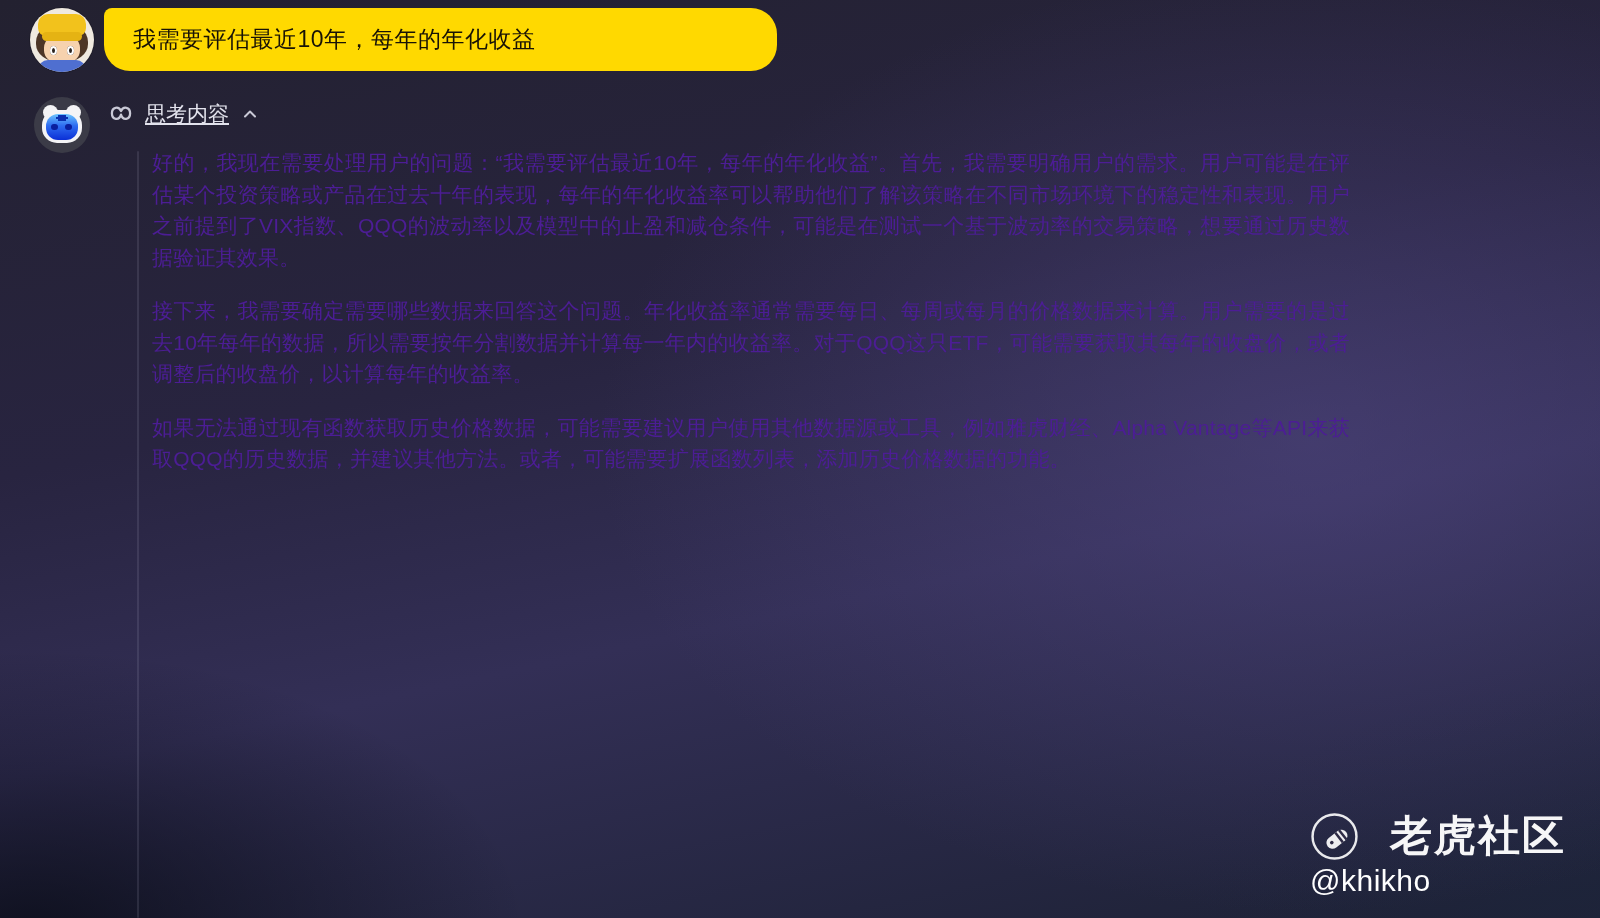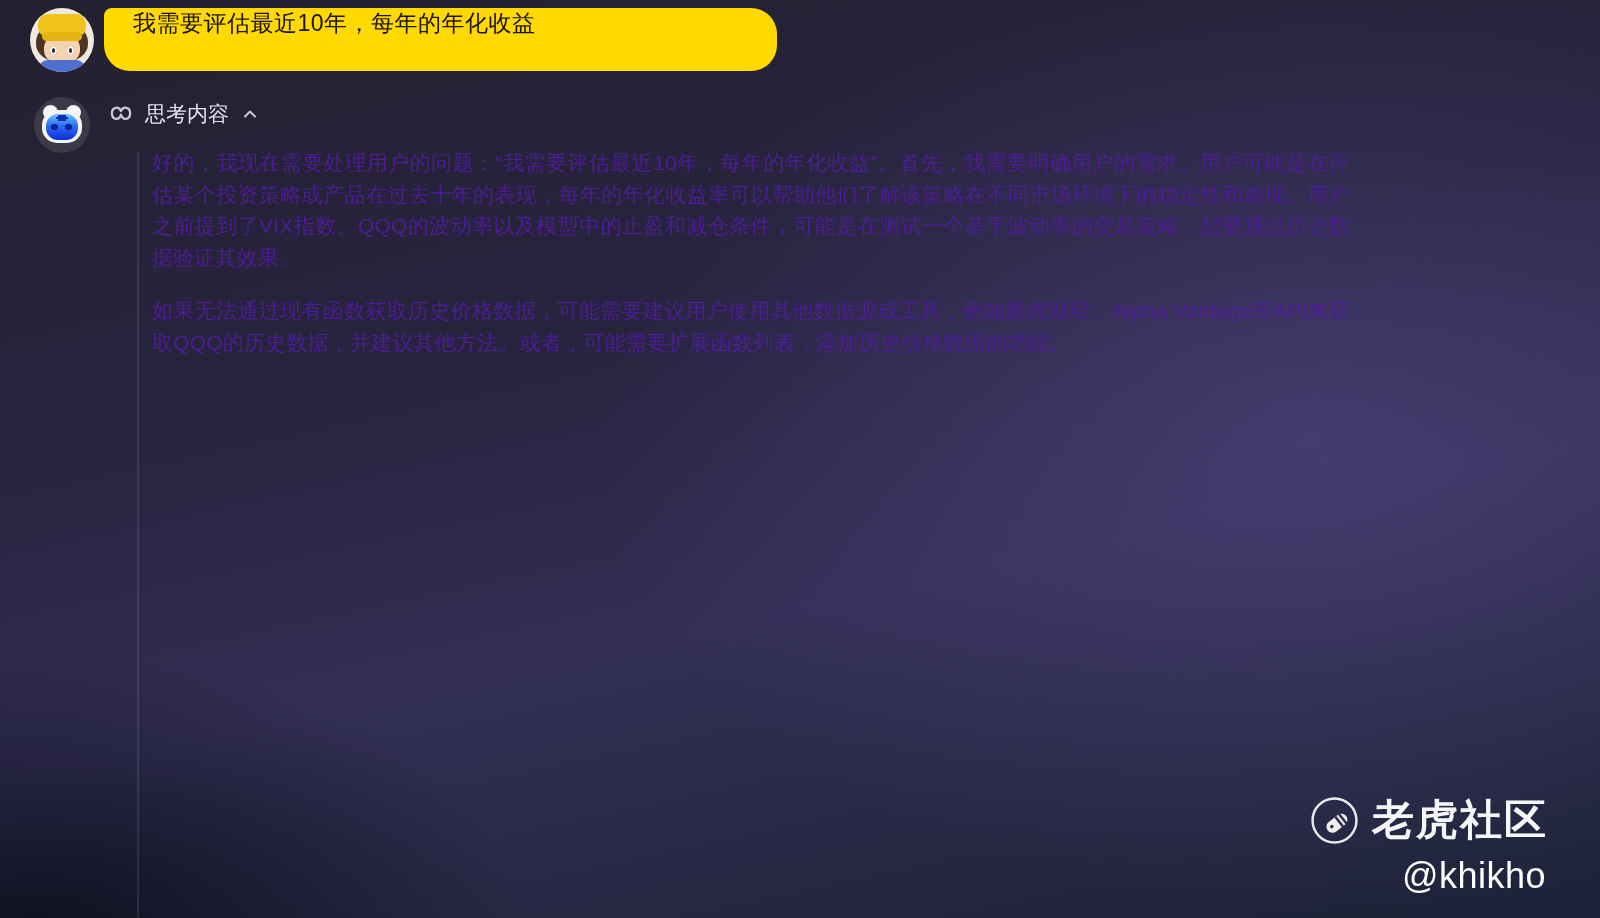--- a/index.html
+++ b/index.html
@@ -23,62 +23,62 @@
   .ua-face{position:absolute;left:14px;top:26px;width:36px;height:30px;border-radius:46%;background:#f6d2ae;}
   .ua-eye{position:absolute;top:38px;width:7px;height:9px;border-radius:50%;background:#2b2420;box-shadow:0 0 0 2px #fff inset;}
   .ua-eye.l{left:20px;} .ua-eye.r{left:37px;}
   .ua-hat{position:absolute;left:8px;top:6px;width:48px;height:22px;border-radius:10px 10px 8px 8px;background:#f2c21c;}
   .ua-hat-brim{position:absolute;left:12px;top:24px;width:40px;height:9px;border-radius:6px;background:#e5b313;}
   .ua-body{position:absolute;left:8px;top:52px;width:48px;height:14px;border-radius:10px 10px 0 0;background:#4f6fd0;}
 
   .user-bubble{
     left:104px;top:8px;width:673px;height:63px;
     background:#ffd900;border-radius:8px 26px 26px 26px;
-    display:flex;align-items:flex-start;padding-left:29px;box-sizing:border-box;
+    display:flex;align-items:center;padding-left:29px;box-sizing:border-box;
     color:#181306;font-size:23px;font-weight:500;letter-spacing:.5px;
   }
 
   
   .ai-avatar{
     left:34px;top:97px;width:56px;height:56px;border-radius:50%;
     background:#3b3b47;
   }
   .ai-ear{position:absolute;top:8px;width:15px;height:15px;border-radius:50%;background:#f4f4f6;}
   .ai-ear.l{left:9px;} .ai-ear.r{left:32px;}
   .ai-head{position:absolute;left:8px;top:13px;width:40px;height:33px;border-radius:15px;background:#f4f4f6;}
   .ai-face{position:absolute;left:12px;top:17px;width:32px;height:26px;border-radius:12px;
     background:linear-gradient(180deg,#6cc4ff 0%,#2e6cf0 45%,#0b2fd6 100%);}
   .ai-eye{position:absolute;top:27px;width:7px;height:6px;border-radius:3px;background:#0a1f9e;}
   .ai-eye.l{left:17px;} .ai-eye.r{left:31px;}
   .ai-crown{position:absolute;left:24px;top:18px;width:8px;height:2px;background:#0a2fb0;box-shadow:0 4px 0 #0a2fb0,-2px 2px 0 #0a2fb0,2px 2px 0 #0a2fb0;}
 
   .thinking-header{
     left:108px;top:99px;height:30px;display:flex;align-items:center;gap:11px;
-    color:#e2e2ec;font-size:21px;cursor:pointer;
+    color:#e2e2ec;font-size:21px;cursor:pointer;text-decoration:underline;
   }
   .thinking-header svg{display:block;}
   .indent-line{
     left:137px;top:151px;width:2px;height:767px;background:rgba(190,190,215,.13);border-radius:1px;
   }
 
   .thinking-body{
     left:152px;top:147px;width:1198px;
   }
   .thinking-body p{
     margin:0 0 22px 0;
     font-size:21px;line-height:31.5px;letter-spacing:.2px;
     color:#4c1d95;text-align:justify;
   }
 
   
   .watermark{left:1310px;top:792px;width:240px;color:#fff;}
-  .wm-row{display:flex;align-items:center;gap:13px;}
+  .wm-row{display:flex;align-items:center;gap:31px;margin-top:16px;}
   .wm-icon{width:49px;height:49px;flex:0 0 auto;}
   .wm-brand{font-size:42px;font-weight:600;letter-spacing:2px;white-space:nowrap;opacity:.96;}
-  .wm-handle{margin-top:7px;text-align:right;font-size:36px;letter-spacing:.5px;padding-right:4px;}
+  .wm-handle{font-size:30px;letter-spacing:.5px;padding-right:4px;}
 </style>
 </head>
 <body>
 
 <div class="abs user-avatar">
   <div class="ua-hair"></div>
   <div class="ua-face"></div>
   <div class="ua-eye l"></div>
   <div class="ua-eye r"></div>
   <div class="ua-hat"></div>
@@ -111,20 +111,21 @@
     <svg width="20" height="20" viewBox="0 0 20 20" fill="none">
       <path d="M5 12.5 L10 7.5 L15 12.5" stroke="#c9c9d6" stroke-width="2" stroke-linecap="round" stroke-linejoin="round"></path>
     </svg>
   </span>
 </div>
 
 <div class="abs indent-line"></div>
 
 <div class="abs thinking-body">
   <p>好的，我现在需要处理用户的问题：“我需要评估最近10年，每年的年化收益”。首先，我需要明确用户的需求。用户可能是在评估某个投资策略或产品在过去十年的表现，每年的年化收益率可以帮助他们了解该策略在不同市场环境下的稳定性和表现。用户之前提到了VIX指数、QQQ的波动率以及模型中的止盈和减仓条件，可能是在测试一个基于波动率的交易策略，想要通过历史数据验证其效果。</p>
+  <p>接下来，我需要确定需要哪些数据来回答这个问题。年化收益率通常需要每日、每周或每月的价格数据来计算。用户需要的是过去10年每年的数据，所以需要按年分割数据并计算每一年内的收益率。对于QQQ这只ETF，可能需要获取其每年的收盘价，或者调整后的收盘价，以计算每年的收益率。</p>
   <p>如果无法通过现有函数获取历史价格数据，可能需要建议用户使用其他数据源或工具，例如雅虎财经、Alpha Vantage等API来获取QQQ的历史数据，并建议其他方法。或者，可能需要扩展函数列表，添加历史价格数据的功能。</p>
 </div>
 
 <div class="abs watermark">
   <div class="wm-row">
     <span class="wm-icon">
       <svg width="49" height="49" viewBox="0 0 48 48" fill="none">
         <circle cx="24" cy="24" r="21.5" stroke="#ffffff" stroke-opacity=".9" stroke-width="2.4"></circle>
         <g transform="rotate(-38 26 27)">
           <rect x="15" y="21" width="23" height="12" rx="6" fill="#ffffff" fill-opacity=".92"></rect>

